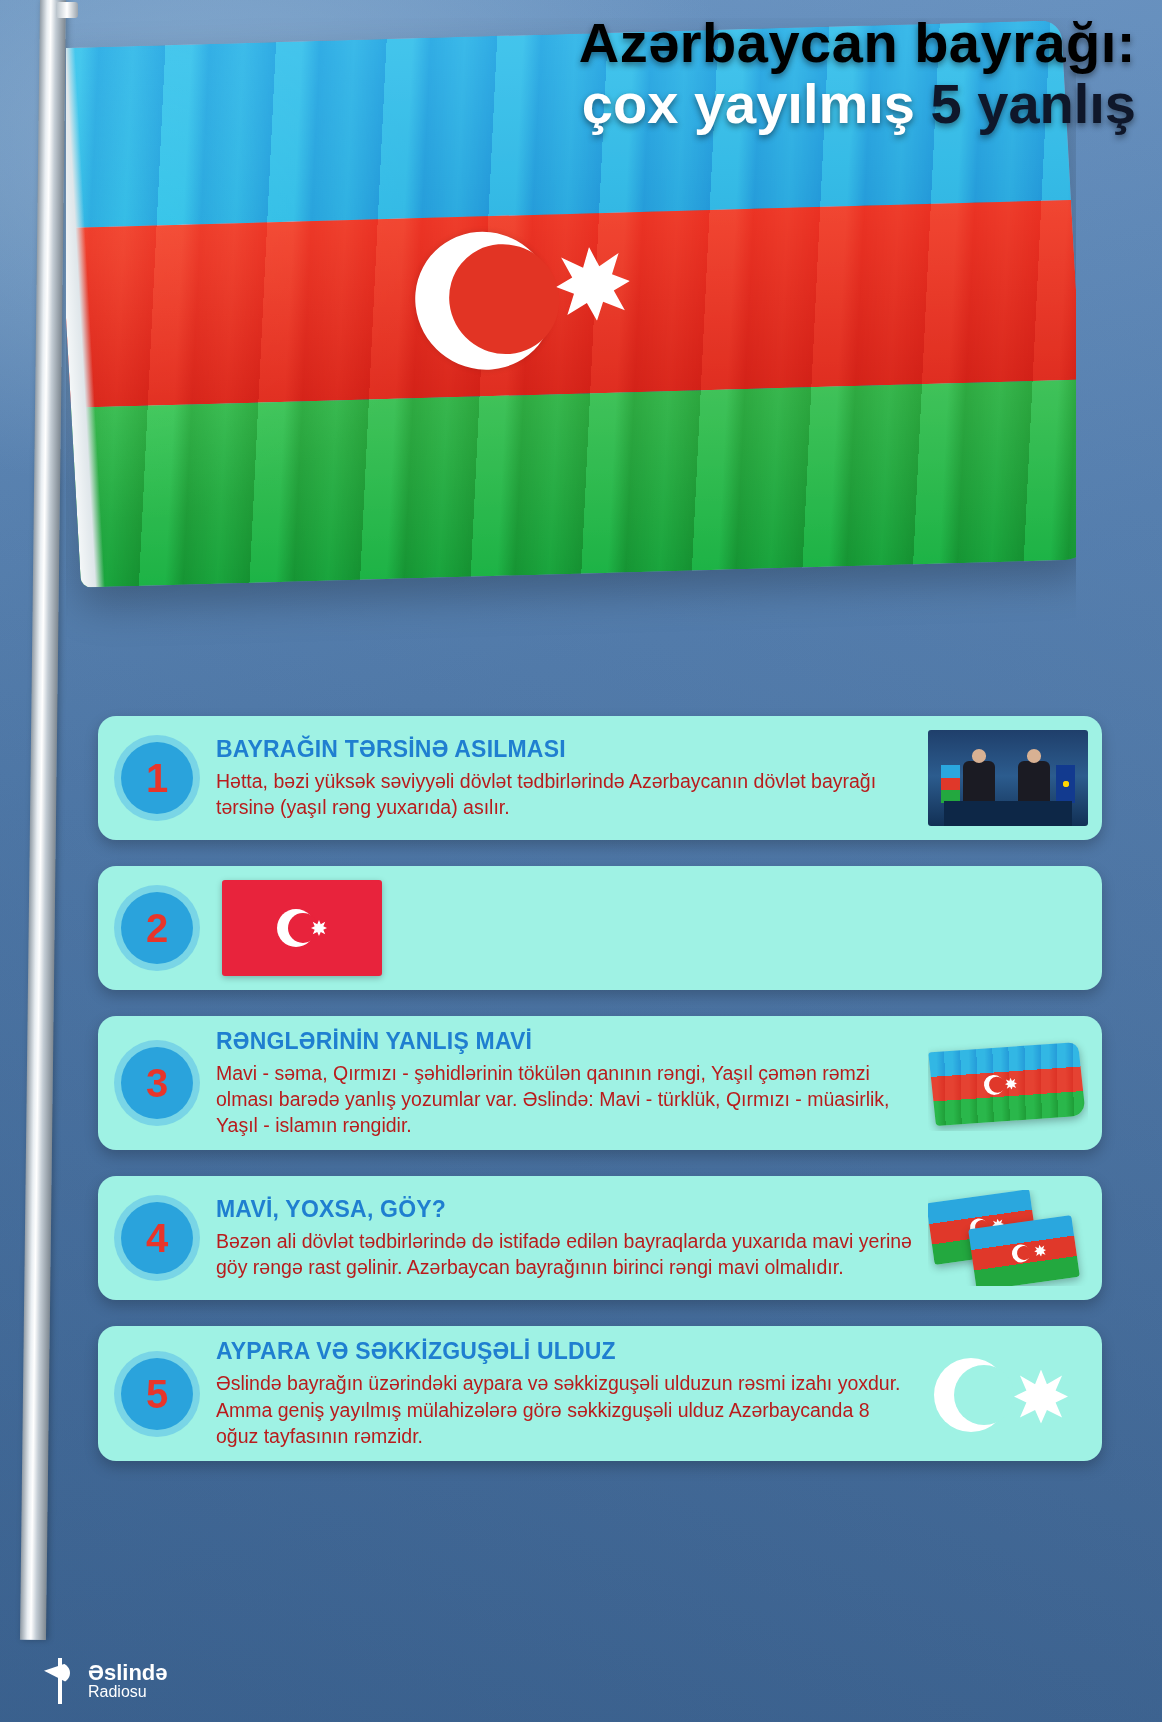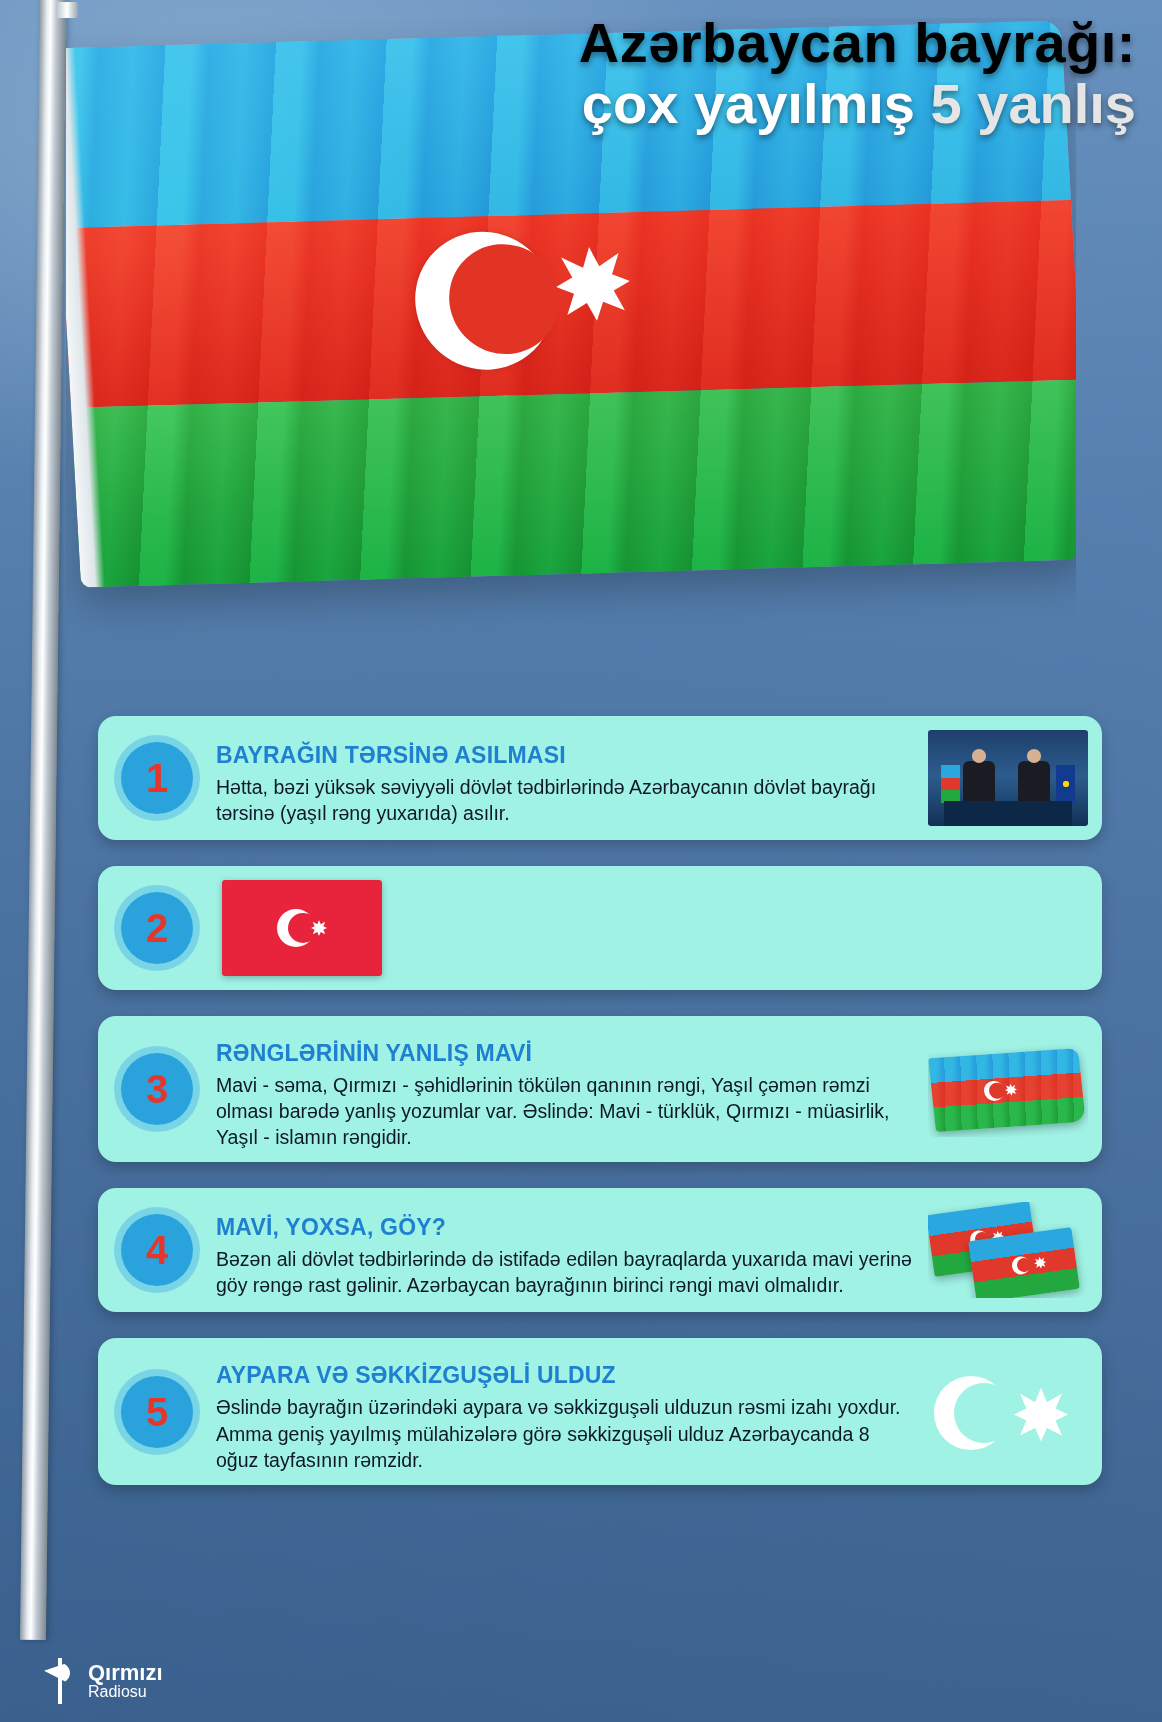--- a/index.html
+++ b/index.html
@@ -147,21 +147,21 @@
     font-weight: bold;
     color: #000000;
     letter-spacing: .5px;
   }
   #title .l2 {
     font-size: 56px;
     font-weight: bold;
     color: #ffffff;
     margin-top: 4px;
   }
-  #title .l2 .hl { color: #e5e5e5; }
+  #title .l2 .hl { color: #0f172a; }
 
   
   #cards {
     position: absolute;
     left: 98px;
     top: 716px;
     width: 1004px;
     z-index: 5;
   }
   .card {
@@ -196,25 +196,25 @@
     font-size: 40px;
     font-weight: bold;
     color: #e8352a;
     line-height: 1;
   }
   .card-body { flex: 1 1 auto; padding-right: 10px; }
   .card-title {
     color: #1f7fd0;
     font-size: 23px;
     font-weight: bold;
-    margin: 12px 0 5px 0;
+    margin: 0 0 5px 0;
     letter-spacing: .2px;
   }
   .card-text {
-    color: #0f172a;
+    color: #b91c1c;
     font-size: 19.5px;
     line-height: 1.34;
     margin: 0;
   }
   .thumb {
     flex: 0 0 160px;
     width: 160px;
     height: 96px;
     margin-left: 6px;
     position: relative;
@@ -506,16 +506,16 @@
       <div class="c"></div>
       <div class="s star8"></div>
     </div>
   </div>
 
 </div>
 
 <div id="logo">
   <div class="mark"></div>
   <div class="txt">
-    <div class="a">Qırmızı</div>
+    <div class="a">Əslində</div>
     <div class="b">Radiosu</div>
   </div>
 </div>
 
 </body></html>

